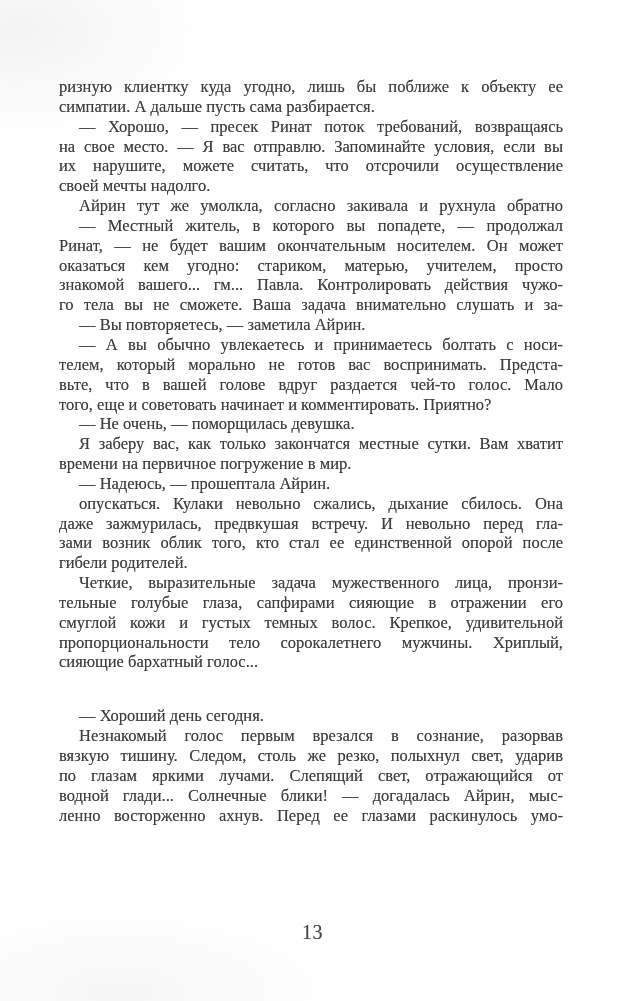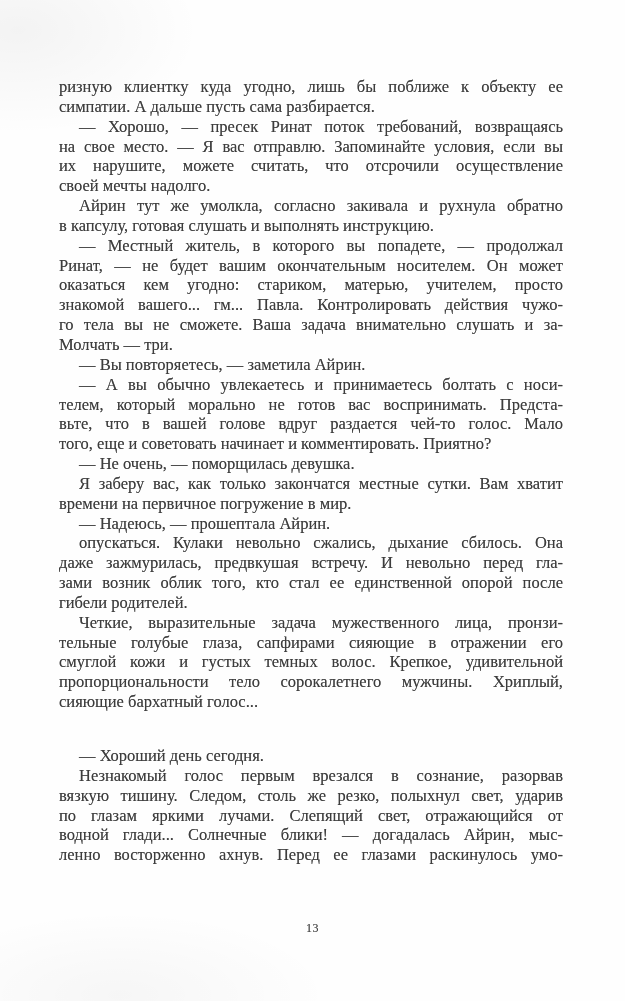--- a/index.html
+++ b/index.html
@@ -40,21 +40,21 @@
   .line.endline {
     text-align-last: left;
     -moz-text-align-last: left;
   }
   .pagenum {
     position: absolute;
     top: 921px;
     left: 0;
     width: 625px;
     text-align: center;
-    font-size: 12px;
+    font-size: 20px;
     letter-spacing: 0.5px;
     color: #454545;
     text-shadow: 0 0 0.5px rgba(61,61,61,0.5);
   }
 </style>
 </head>
 <body>
 
 <main class="page">
   <section class="text" id="text-block">
@@ -63,29 +63,27 @@
         <div class="line endline">симпатии. А дальше пусть сама разбирается.</div>
       </div>
       <div class="para indent">
         <div class="line">— Хорошо, — пресек Ринат поток требований, возвращаясь</div>
         <div class="line">на свое место. — Я вас отправлю. Запоминайте условия, если вы</div>
         <div class="line">их нарушите, можете считать, что отсрочили осуществление</div>
         <div class="line endline">своей мечты надолго.</div>
       </div>
       <div class="para indent">
         <div class="line">Айрин тут же умолкла, согласно закивала и рухнула обратно</div>
-        <div class="line endline">в капсулу, готовая слушать и выполнять инструкцию.</div>
       </div>
       <div class="para indent">
         <div class="line">— Местный житель, в которого вы попадете, — продолжал</div>
         <div class="line">Ринат, — не будет вашим окончательным носителем. Он может</div>
         <div class="line">оказаться кем угодно: стариком, матерью, учителем, просто</div>
         <div class="line">знакомой вашего... гм... Павла. Контролировать действия чужо-</div>
         <div class="line">го тела вы не сможете. Ваша задача внимательно слушать и за-</div>
-        <div class="line endline">Молчать — три.</div>
       </div>
       <div class="para indent">
         <div class="line endline">— Вы повторяетесь, — заметила Айрин.</div>
       </div>
       <div class="para indent">
         <div class="line">— А вы обычно увлекаетесь и принимаетесь болтать с носи-</div>
         <div class="line">телем, который морально не готов вас воспринимать. Предста-</div>
         <div class="line">вьте, что в вашей голове вдруг раздается чей-то голос. Мало</div>
         <div class="line endline">того, еще и советовать начинает и комментировать. Приятно?</div>
       </div>

